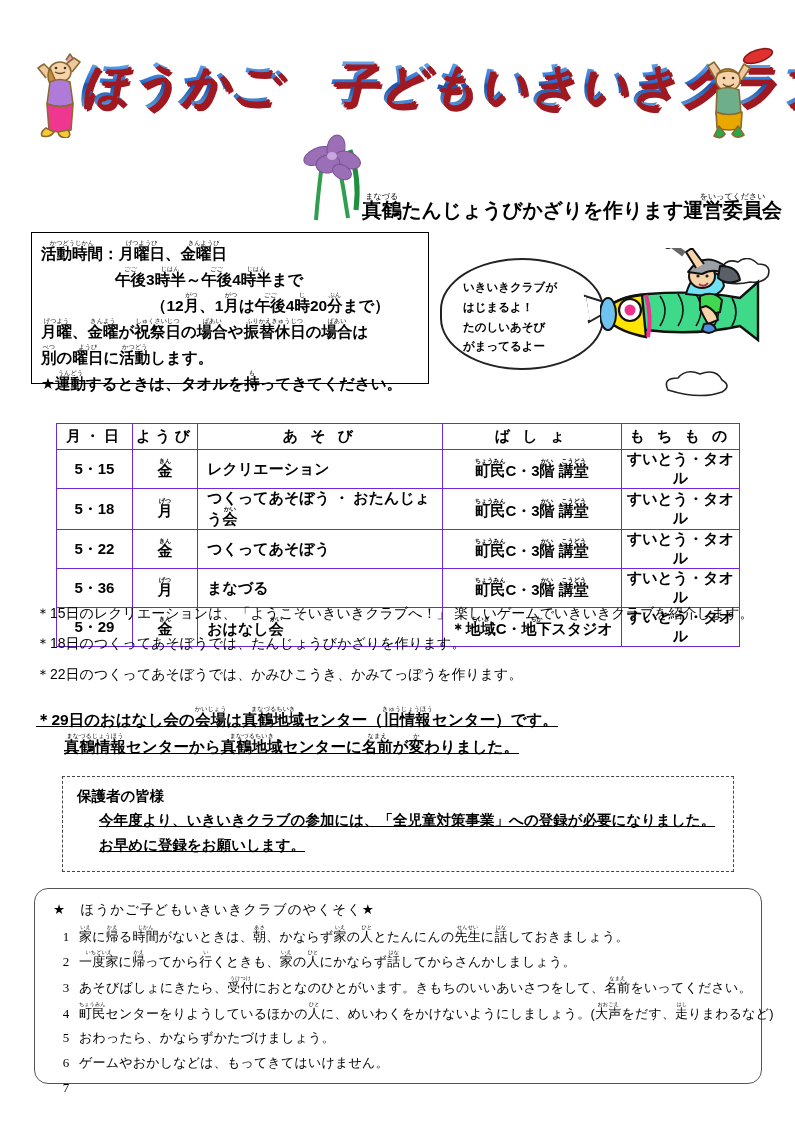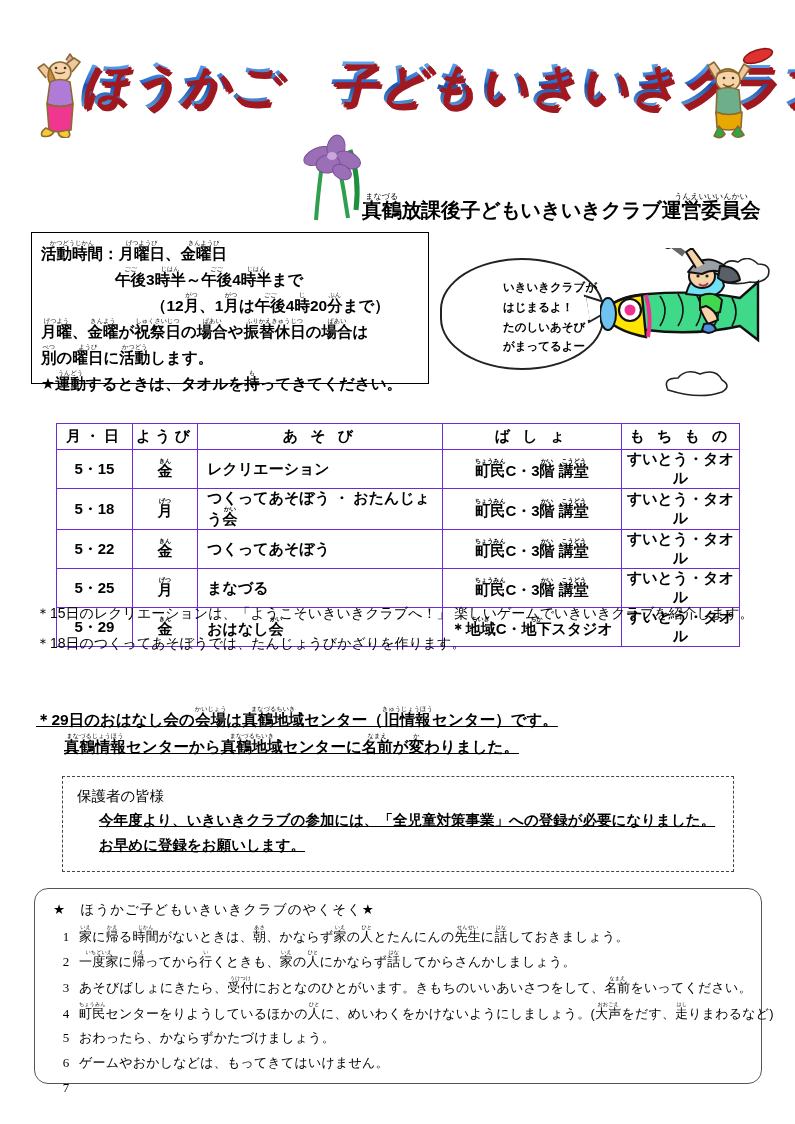--- a/index.html
+++ b/index.html
@@ -55,21 +55,21 @@
 
   
   .bubble {
     position: absolute; left: 440px; top: 258px;
     width: 164px; height: 112px;
     border: 2px solid #222; border-radius: 50%/46%;
     background: #fff;
   }
   .bubble-text {
     position: absolute; left: 463px; top: 278px;
-    width: 130px; font-size: 11.5px; font-weight: bold; line-height: 1.72; margin-left: 40px;
+    width: 130px; font-size: 11.5px; font-weight: bold; line-height: 1.72;
   }
   .bubble-tail { position: absolute; left: 583px; top: 292px; }
 
   .koi { position: absolute; left: 600px; top: 248px; width: 186px; height: 152px; }
   .cloud1 { position: absolute; left: 706px; top: 258px; }
   .cloud2 { position: absolute; left: 660px; top: 370px; }
 
   
   table.sched {
     position: absolute; left: 56px; top: 423px;
@@ -100,21 +100,21 @@
   .note-strong rt { font-size: 0.40em; font-weight: normal; }
   .nl2 { padding-left: 28px; }
 
   
   .notice {
     position: absolute; left: 62px; top: 776px;
     width: 672px; height: 96px;
     border: 1px dashed #444; background: #fff;
     padding: 8px 0 0 14px;
   }
-  .notice .l1 { font-size: 14.5px; font-weight: normal; line-height: 1.6; }
+  .notice .l1 { font-size: 14.5px; font-weight: bold; line-height: 1.6; }
   .notice .l2, .notice .l3 {
     font-size: 14.5px; font-weight: bold; line-height: 1.7;
     text-decoration: underline; padding-left: 22px; white-space: nowrap;
   }
 
   
   .rules {
     position: absolute; left: 34px; top: 888px;
     width: 728px; height: 196px;
     border: 1px solid #555; border-radius: 14px; background: #fff;
@@ -175,21 +175,21 @@
       <ellipse cx="26" cy="26" rx="15" ry="8" transform="rotate(-24 26 26)"></ellipse>
       <ellipse cx="44" cy="18" rx="9" ry="13" transform="rotate(10 44 18)"></ellipse>
       <ellipse cx="56" cy="30" rx="13" ry="8" transform="rotate(22 56 30)"></ellipse>
       <ellipse cx="36" cy="34" rx="12" ry="9" transform="rotate(-8 36 34)"></ellipse>
       <ellipse cx="50" cy="42" rx="10" ry="7" transform="rotate(28 50 42)"></ellipse>
     </g>
     <ellipse cx="40" cy="26" rx="5" ry="4" fill="#c9a6dd"></ellipse>
   </svg>
 
   <div class="org-name">
-    <ruby><span>真鶴</span><rt>まなづる</rt></ruby><span>放課後子どもいきいきクラブ</span><ruby><span>運営委員会</span><rt>うんえいいいんかい</rt></ruby>
+    <ruby><span>真鶴</span><rt>まなづる</rt></ruby><span>たんじょうびかざりを作ります</span><ruby><span>運営委員会</span><rt>をいってください</rt></ruby>
   </div>
 </div>
 
 <div class="infobox">
   <div>
     <ruby>活動時間<rt>かつどうじかん</rt></ruby>：<ruby>月曜日<rt>げつようび</rt></ruby>、<ruby>金曜日<rt>きんようび</rt></ruby>
   </div>
   <div class="ind1">
     <ruby>午後<rt>ごご</rt></ruby>3<ruby>時半<rt>じはん</rt></ruby>～<ruby>午後<rt>ごご</rt></ruby>4<ruby>時半<rt>じはん</rt></ruby>まで
   </div>
@@ -285,39 +285,40 @@
       <td class="c-bring">すいとう・タオル</td>
     </tr>
     <tr>
       <td class="c-date">5・22</td>
       <td class="c-wd"><ruby>金<rt>きん</rt></ruby></td>
       <td class="c-act">つくってあそぼう</td>
       <td class="c-place"><span class="place-in"><ruby>町民<rt>ちょうみん</rt></ruby>C・3<ruby>階<rt>かい</rt></ruby> <ruby>講堂<rt>こうどう</rt></ruby></span></td>
       <td class="c-bring">すいとう・タオル</td>
     </tr>
     <tr>
-      <td class="c-date">5・25</td>
+      <td class="c-date">5・36</td>
       <td class="c-wd"><ruby>月<rt>げつ</rt></ruby></td>
       <td class="c-act">まなづる</td>
       <td class="c-place"><span class="place-in"><ruby>町民<rt>ちょうみん</rt></ruby>C・3<ruby>階<rt>かい</rt></ruby> <ruby>講堂<rt>こうどう</rt></ruby></span></td>
       <td class="c-bring">すいとう・タオル</td>
     </tr>
     <tr>
       <td class="c-date">5・29</td>
       <td class="c-wd"><ruby>金<rt>きん</rt></ruby></td>
       <td class="c-act">おはなし<ruby>会<rt>かい</rt></ruby></td>
       <td class="c-place"><span class="place-in">＊<ruby>地域<rt>ちいき</rt></ruby>C・<ruby>地下<rt>ちか</rt></ruby>スタジオ</span></td>
       <td class="c-bring">すいとう・タオル</td>
     </tr>
   </tbody>
 </table>
 
 <div class="notes">
   <div class="note">＊15日のレクリエーションは、「ようこそいきいきクラブへ！」 楽しいゲームでいきいきクラブを紹介します。</div>
   <div class="note">＊18日のつくってあそぼうでは、たんじょうびかざりを作ります。</div>
+  <div class="note">＊22日のつくってあそぼうでは、かみひこうき、かみてっぽうを作ります。</div>
 </div>
 
 <div class="note-strong">
   <div>
     <span class="ul">＊29<ruby>日<rt> </rt></ruby>のおはなし<ruby>会<rt> </rt></ruby>の<ruby>会場<rt>かいじょう</rt></ruby>は<ruby>真鶴地域<rt>まなづるちいき</rt></ruby>センター（<ruby>旧情報<rt>きゅうじょうほう</rt></ruby>センター）です。</span>
   </div>
   <div class="nl2">
     <span class="ul"><ruby>真鶴情報<rt>まなづるじょうほう</rt></ruby>センターから<ruby>真鶴地域<rt>まなづるちいき</rt></ruby>センターに<ruby>名前<rt>なまえ</rt></ruby>が<ruby>変<rt>か</rt></ruby>わりました。</span>
   </div>
 </div>

